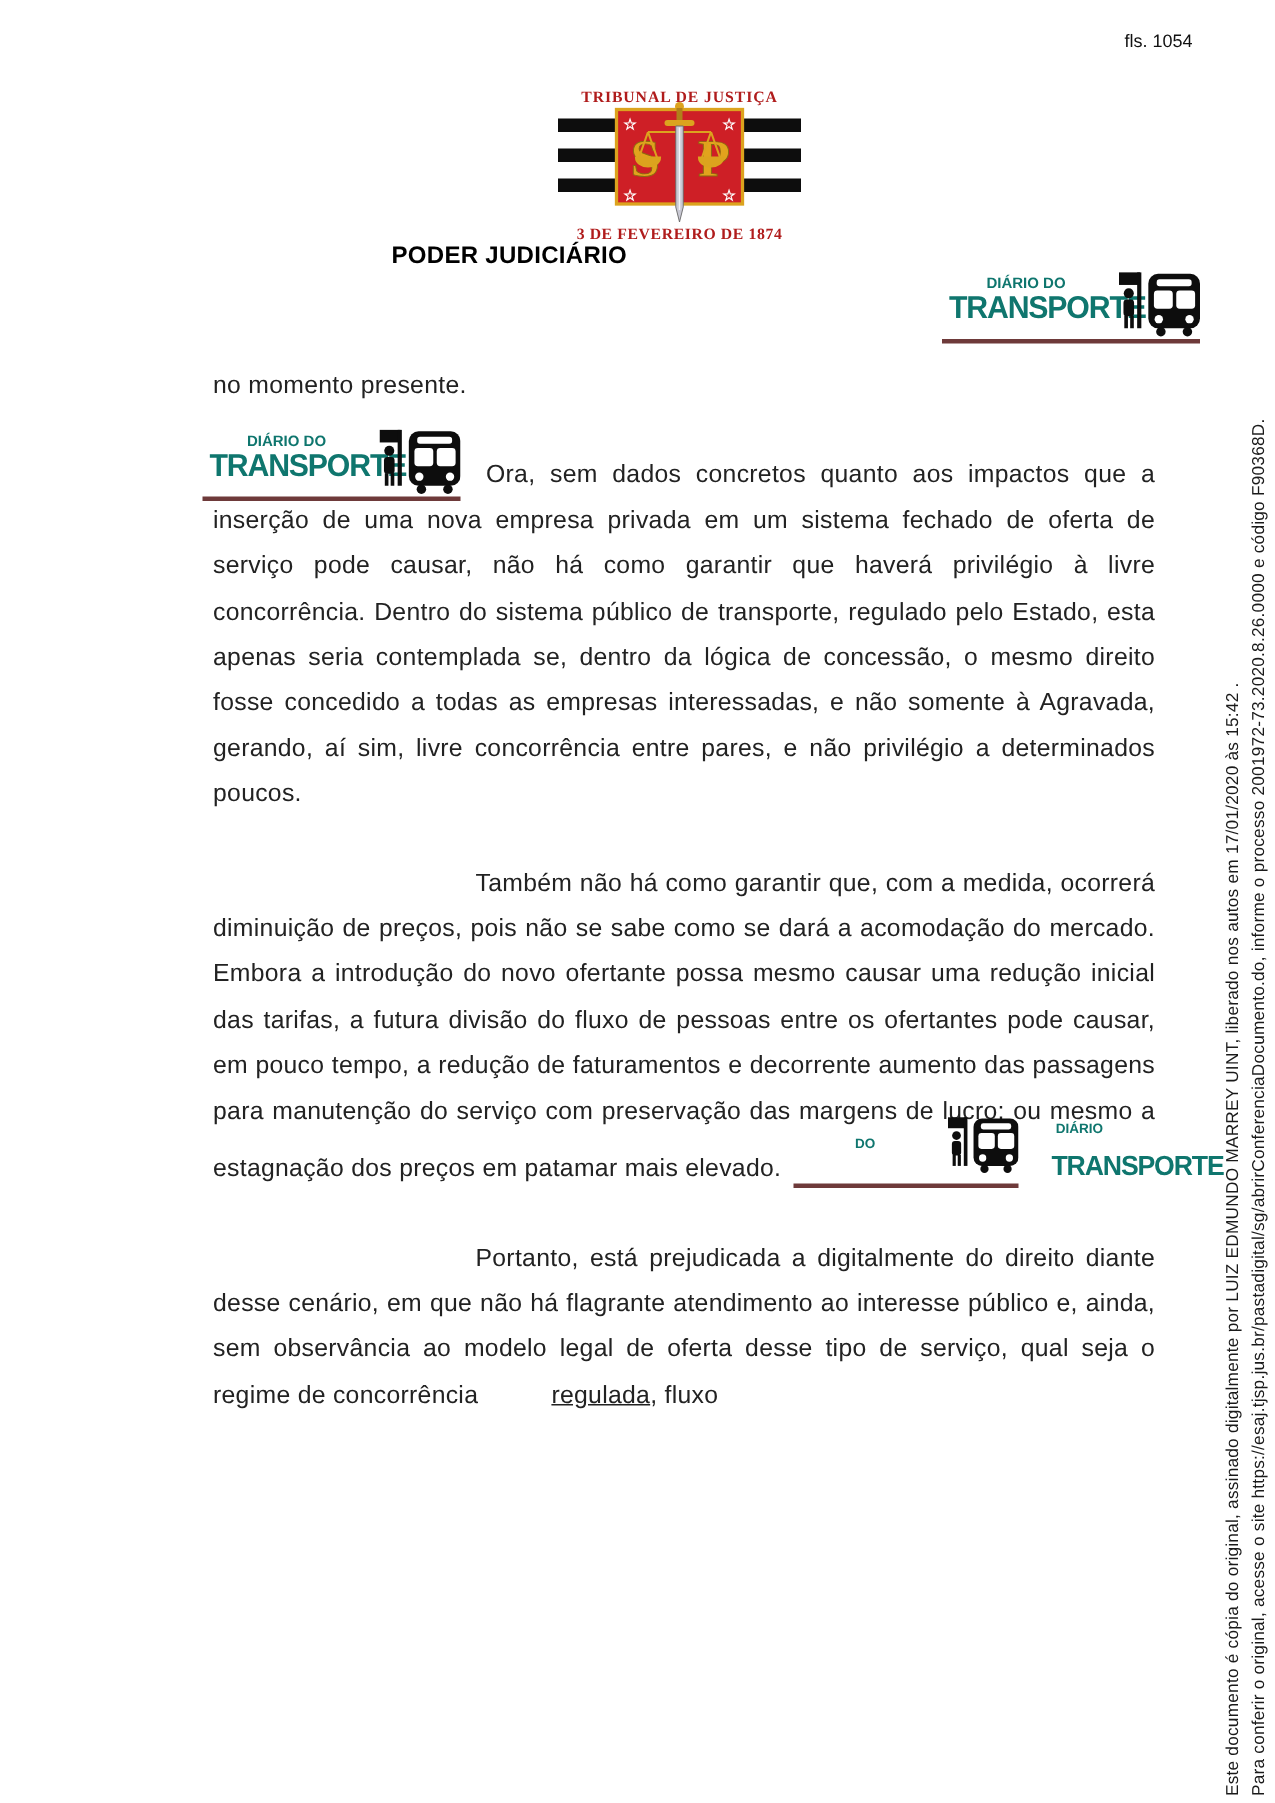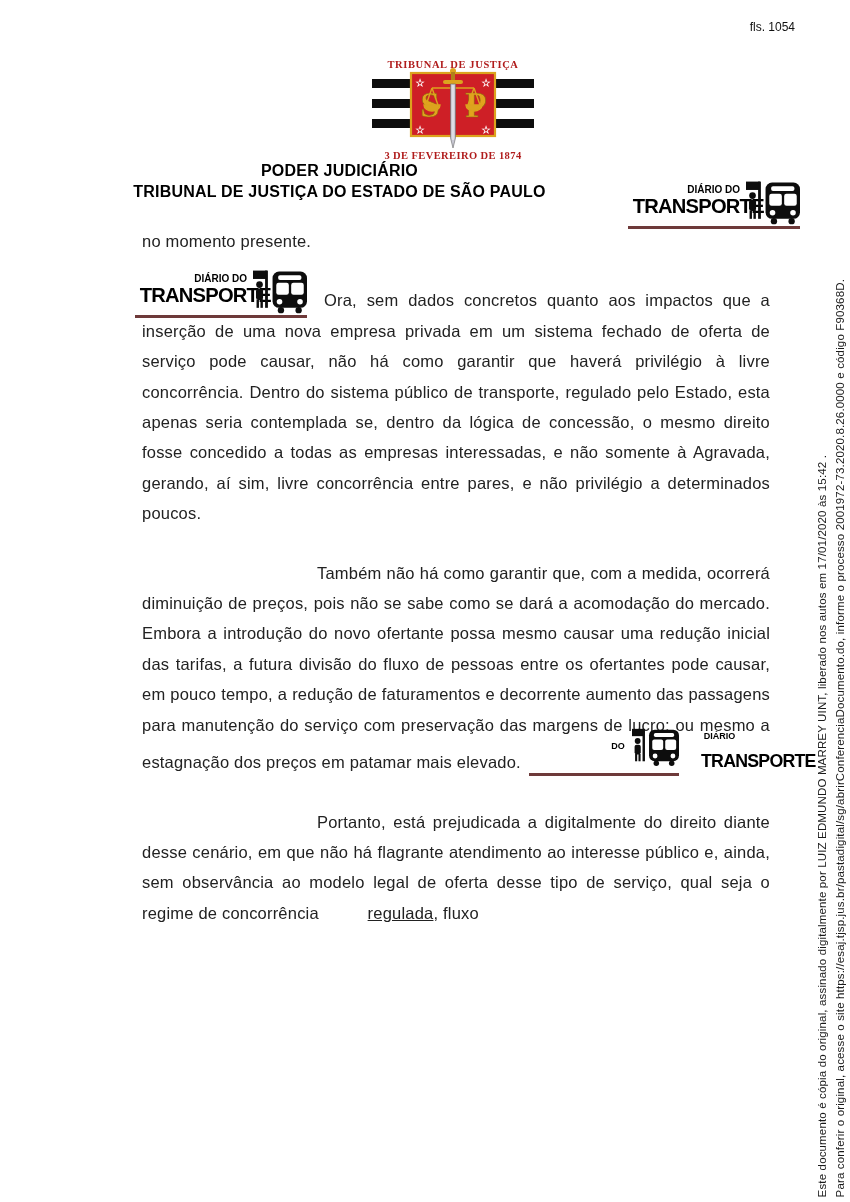--- a/index.html
+++ b/index.html
@@ -20,32 +20,32 @@
   .coat{position:absolute;left:370px;top:58px;width:166px;height:104px;}
   
   .header-block{
     position:absolute;left:0;top:160px;width:679px;
     text-align:center;font-weight:bold;color:#000;
     font-size:16px;line-height:21px;letter-spacing:0.2px;
   }
   
   .dt-logo{position:relative;width:172px;height:48px;}
   .dt-underline{position:absolute;left:0;right:0;bottom:0;height:3px;background:#6e3a3a;}
-  .dt-text{position:absolute;left:0;top:3px;width:116px;text-align:right;color:#000000;}
+  .dt-text{position:absolute;left:0;top:3px;width:116px;text-align:center;color:#0f766e;}
   .dt-small{font-size:10px;font-weight:bold;line-height:11px;letter-spacing:0px;padding-right:4px;}
   .dt-big{font-size:21px;font-weight:bold;line-height:21px;letter-spacing:-0.8px;transform:scaleX(0.96);transform-origin:right;}
   .dt-icon{position:absolute;right:0;top:0;width:54px;height:44px;}
   .dt-header{position:absolute;right:50px;top:181px;}
   
   .body-col{
     position:absolute;left:142px;top:226px;width:628px;
     font-size:16.5px;line-height:30.4px;letter-spacing:0.2px;
     text-align:justify;color:#222;
   }
-  .body-col p{margin:0 0 29px 0;}
+  .body-col p{margin:16px 0 29px 0;}
   .indent{text-indent:175px;}
   .p-logo-left{position:relative;text-indent:0;}
   .logo-float{float:left;width:182px;height:26px;position:relative;}
   .logo-float .dt-logo{position:absolute;left:-7px;top:-15px;}
   .logo-inline{display:inline-block;width:150px;height:28px;position:relative;vertical-align:baseline;}
   .logo-inline .dt-logo{position:absolute;left:8px;top:-12px;width:150px;}
   .logo-inline .dt-text{width:100px;}
   .logo-inline .dt-small{font-size:9px;line-height:10px;}
   .logo-inline .dt-big{font-size:18.5px;line-height:19px;}
   .logo-inline .dt-icon{width:47px;height:39px;}
@@ -104,21 +104,20 @@
       <rect x="81" y="14" width="4" height="9" fill="#b0801a"></rect>
       <rect x="73" y="22" width="20" height="4" rx="2" fill="#dca31e"></rect>
       <polygon points="80.5,26 85.5,26 85.5,80 83,90 80.5,80" fill="#c9c9d4" stroke="#666" stroke-width="0.6"></polygon>
       <line x1="83" y1="27" x2="83" y2="82" stroke="#f2f2f6" stroke-width="1"></line>
     </g>
     <text x="83" y="101" text-anchor="middle" font-family="Liberation Serif, DejaVu Serif, serif" font-weight="bold" font-size="10.5" fill="#b01c1c" letter-spacing="0.4">3 DE FEVEREIRO DE 1874</text>
   </svg>
 
   <div class="header-block">
     <div>PODER JUDICIÁRIO</div>
-    <div>TRIBUNAL DE JUSTIÇA DO ESTADO DE SÃO PAULO</div>
   </div>
 
   <div class="dt-logo dt-header">
     <div class="dt-text">
       <div class="dt-small">DIÁRIO DO</div>
       <div class="dt-big">TRANSPORTE</div>
     </div>
     <svg class="dt-icon" viewBox="0 0 58 46" xmlns="http://www.w3.org/2000/svg">
       <rect x="0" y="0" width="15" height="9" fill="#0d0d0d"></rect>
       <rect x="13" y="0" width="3" height="40" fill="#0d0d0d"></rect>

